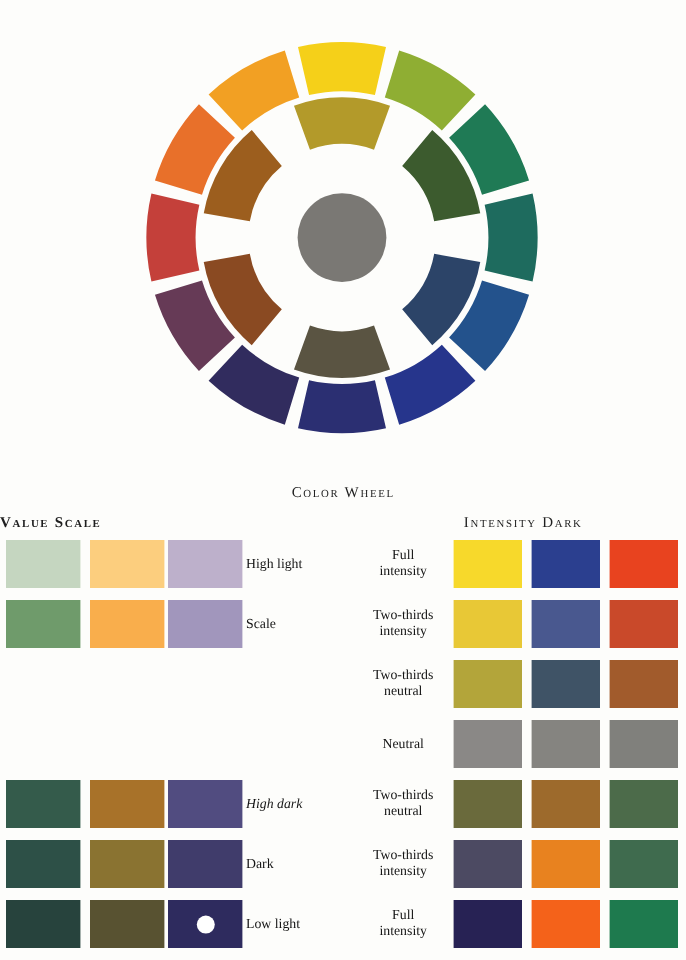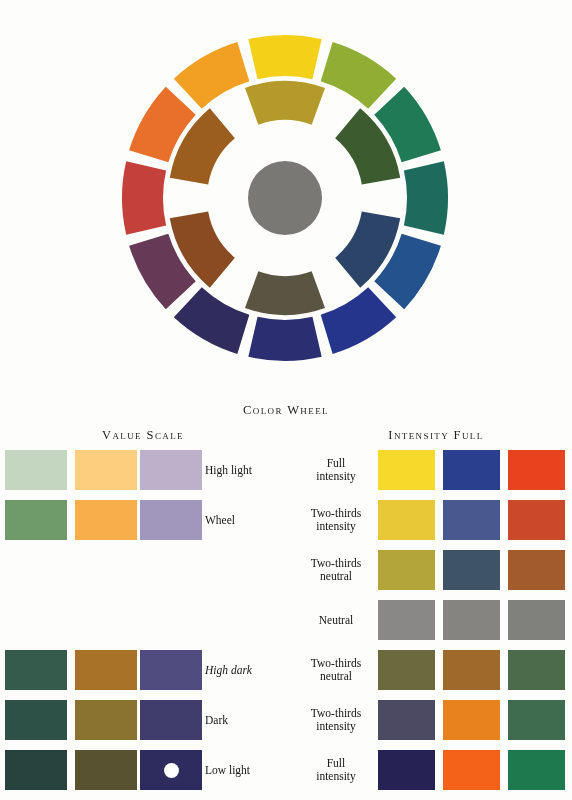--- a/index.html
+++ b/index.html
@@ -21,21 +21,21 @@
   .caption{
     position:absolute;
     font-family:"Liberation Serif", serif;
     font-variant:small-caps;
     letter-spacing:1.4px;
     font-size:12.5px;
     color:#1e1e1e;
     white-space:nowrap;
   }
   #wheel-caption{left:0;top:403px;width:572px;text-align:center;}
-  #value-caption{left:0;top:428px;width:286px;text-align:center;}
+  #value-caption{left:0;top:428px;width:286px;text-align:left;font-weight:bold;}
   #intensity-caption{left:300px;top:428px;width:272px;text-align:center;}
 
   
   .scale{position:absolute;}
   .row{position:absolute;left:0;width:100%;}
   .swatch{
     position:absolute;
     top:0;
     border:0;
   }
@@ -100,21 +100,21 @@
       <div class="row" style="top: 0px; height: 40px;">
         <div class="swatch" style="left: 5px; background: rgb(197, 214, 192);"></div>
         <div class="swatch" style="left: 75px; background: rgb(252, 206, 126);"></div>
         <div class="swatch" style="left: 140px; background: rgb(189, 176, 203);"></div>
         <div class="rowlabel" style="top: 14px;">High light</div>
       </div>
       <div class="row" style="top: 50px; height: 40px;">
         <div class="swatch" style="left: 5px; background: rgb(111, 155, 107);"></div>
         <div class="swatch" style="left: 75px; background: rgb(249, 174, 76);"></div>
         <div class="swatch" style="left: 140px; background: rgb(161, 150, 188);"></div>
-        <div class="rowlabel" style="top: 14px;">Wheel</div>
+        <div class="rowlabel" style="top: 14px;">Scale</div>
       </div>
       <div class="row" style="top: 200px; height: 40px; font-style: italic;">
         <div class="swatch" style="left: 5px; background: rgb(52, 91, 75);"></div>
         <div class="swatch" style="left: 75px; background: rgb(168, 114, 41);"></div>
         <div class="swatch" style="left: 140px; background: rgb(81, 76, 128);"></div>
         <div class="rowlabel" style="top: 14px;">High dark</div>
       </div>
       <div class="row" style="top: 250px; height: 40px;">
         <div class="swatch" style="left: 5px; background: rgb(45, 80, 71);"></div>
         <div class="swatch" style="left: 75px; background: rgb(138, 115, 49);"></div>
@@ -124,21 +124,21 @@
       <div class="row" style="top: 300px; height: 40px;">
         <div class="swatch" style="left: 5px; background: rgb(39, 67, 61);"></div>
         <div class="swatch" style="left: 75px; background: rgb(88, 82, 49);"></div>
         <div class="swatch" style="left: 140px; background: rgb(46, 43, 94);">
           <div class="dot" style="width: 15px; height: 15px; left: 23.5px; top: 12.5px; background: rgb(255, 255, 255);"></div>
         </div>
         <div class="rowlabel" style="top: 14px;">Low light</div>
       </div>
     </div>
 
-  <div class="caption" id="intensity-caption">Intensity Full</div>
+  <div class="caption" id="intensity-caption">Intensity Dark</div>
 
   <div class="scale" id="intensity-scale">
       <div class="row" style="top: 0px; height: 40px;">
         <div class="rowlabel" style="top: 7px;">
           <div>Full</div>
           <div>intensity</div>
         </div>
         <div class="swatch" style="left: 78px; background: rgb(247, 217, 43);"></div>
         <div class="swatch" style="left: 143px; background: rgb(43, 63, 143);"></div>
         <div class="swatch" style="left: 208px; background: rgb(232, 67, 31);"></div>

